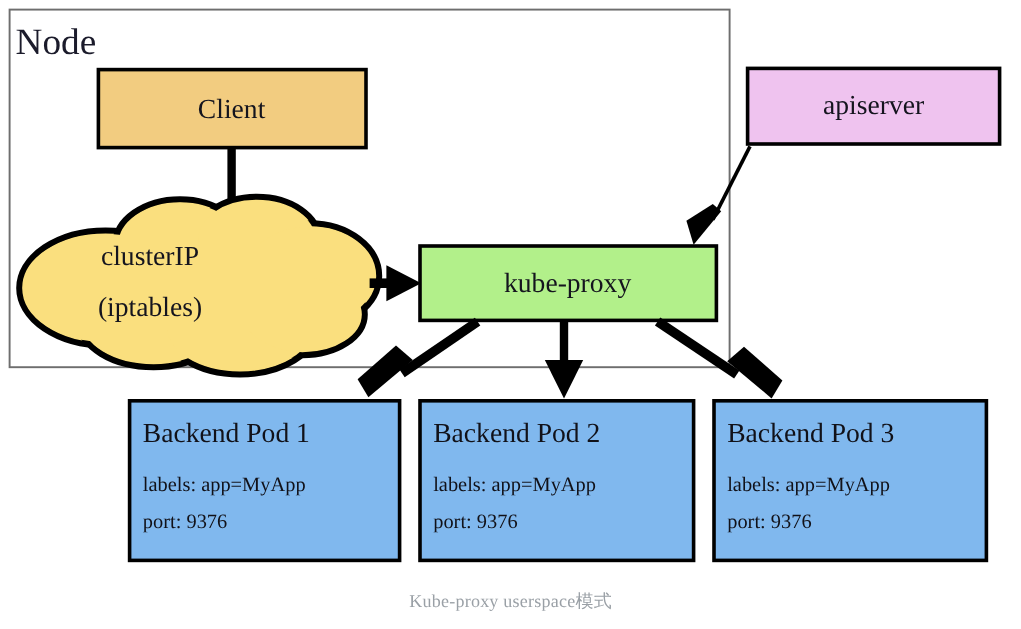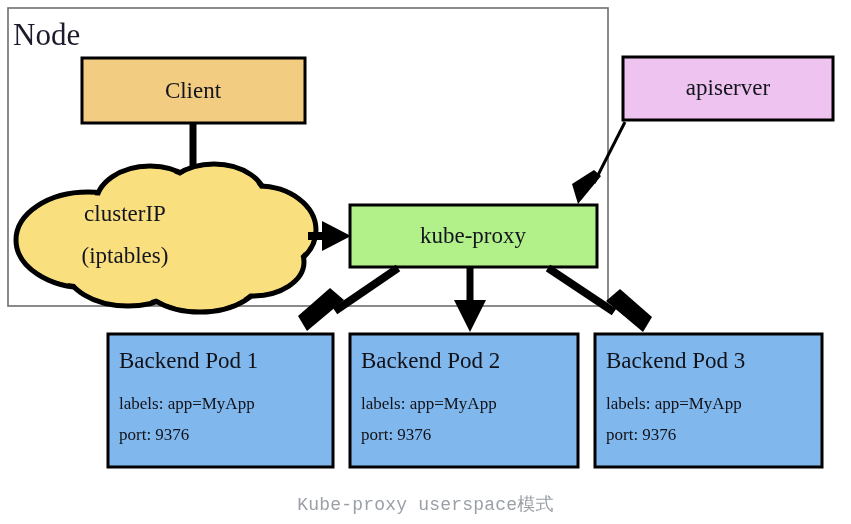--- a/index.html
+++ b/index.html
@@ -51,22 +51,22 @@
     font-family: "Liberation Serif", serif;
     font-size: 17px;
     fill: #111118;
   }
   .caption {
     position: absolute;
     left: 0;
     top: 492px;
     width: 851px;
     text-align: center;
-    font-family: Liberation Mono, monospace;
-    font-size: 18px;
+    font-family: Liberation Serif, serif;
+    font-size: 15px;
     color: #9aa0a6;
     letter-spacing: 0.2px;
   }
 </style>
 </head>
 <body>
 
 <div id="canvas">
 
   <svg id="diagram-svg" width="851" height="524" viewBox="0 0 851 524">

